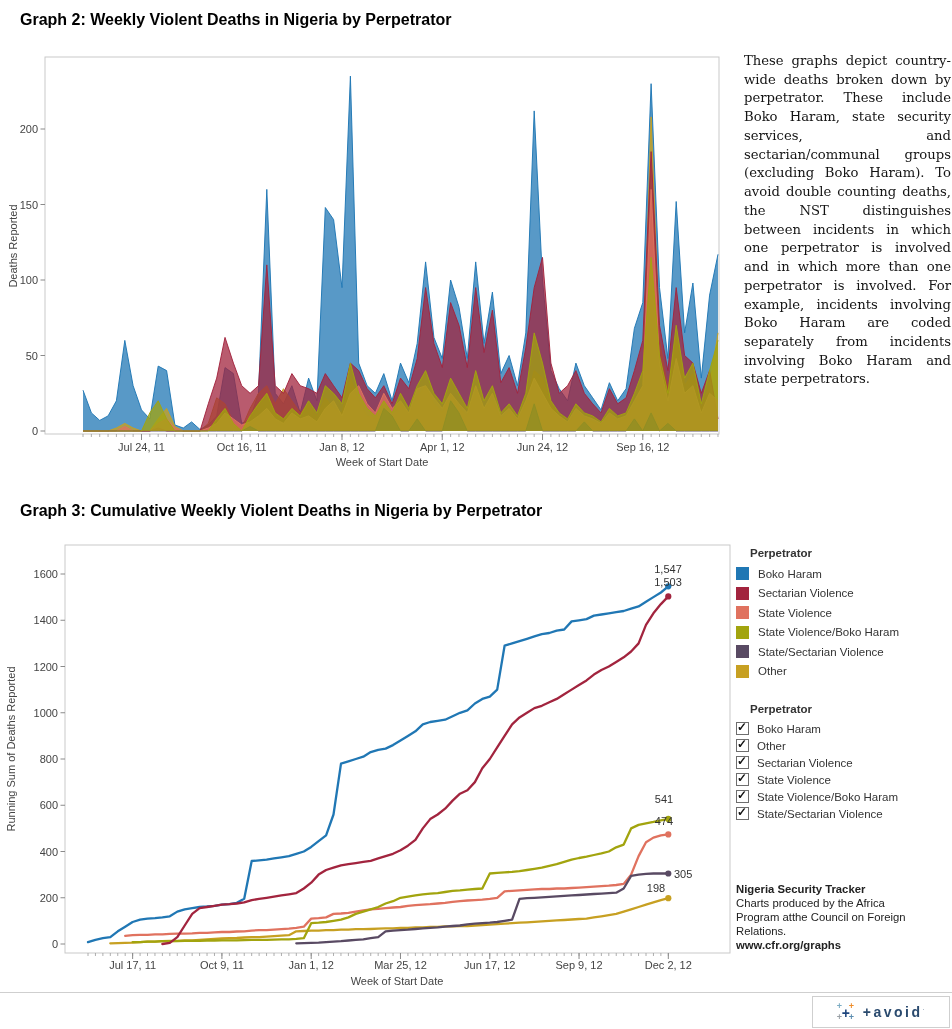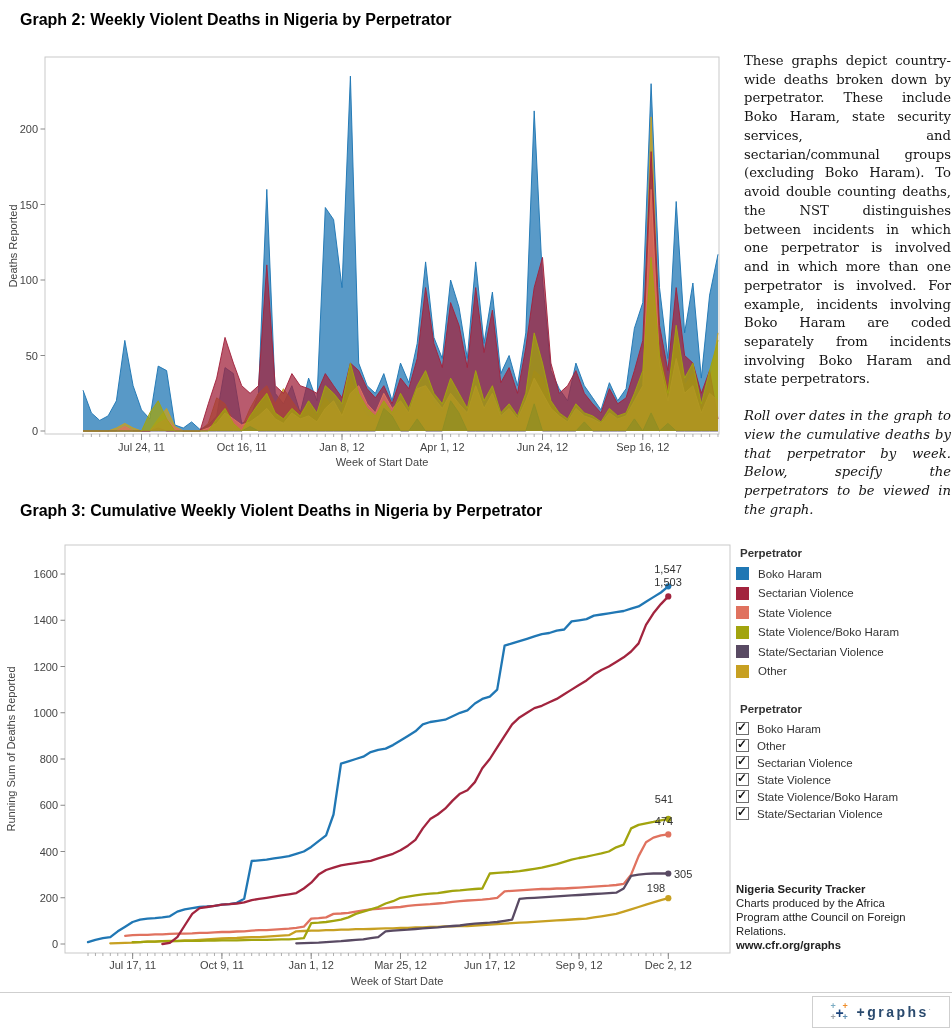--- a/index.html
+++ b/index.html
@@ -8,21 +8,21 @@
   .chart-title{position:absolute;left:20px;font-size:16px;font-weight:bold;color:#000;}
   #g2t{top:11px;}
   #g3t{top:502px;}
   .desc{position:absolute;left:732px;top:52px;width:219px;font-family:"DejaVu Serif",serif;
         font-size:13.2px;line-height:1.42;color:#141414;text-align:justify;}
   .desc p{margin:0 0 18px 12px;}
   .desc p.it{font-style:italic;}
   svg.canvas{position:absolute;left:0;top:0;}
   svg text{font-family:"Liberation Sans",sans-serif;}
   .legend{position:absolute;left:736px;top:547px;width:212px;}
-  .panel-title{font-size:11.5px;font-weight:bold;color:#333;margin:0 0 5px 4px;}
+  .panel-title{font-size:11.5px;font-weight:bold;color:#333;margin:0 0 5px 14px;}
   .legend-row{display:flex;align-items:center;height:19.5px;cursor:default;}
   .swatch{width:13px;height:13px;margin-right:9px;flex:none;}
   .row-label{font-size:11.5px;color:#333;white-space:nowrap;}
   .filter{position:absolute;left:736px;top:703px;width:212px;}
   .filter-row{display:flex;align-items:center;height:17px;cursor:default;}
   .checkbox{width:11px;height:11px;border:1px solid #6e6e6e;background:#fff;margin-right:8px;
             flex:none;position:relative;}
   .checkbox span{position:absolute;left:0px;top:-3px;font-size:12px;font-weight:bold;color:#111;}
   .credit{position:absolute;left:736px;top:882px;width:186px;font-size:11.3px;line-height:1.24;color:#222;}
   .credit .bold{font-weight:bold;}
@@ -300,21 +300,20 @@
         <text x="579.04" y="969" text-anchor="middle" font-size="11" fill="#444">Sep 9, 12</text>
         <line x1="668.32" y1="953" x2="668.32" y2="959" stroke="#8a8a8a"></line>
         <text x="668.32" y="969" text-anchor="middle" font-size="11" fill="#444">Dec 2, 12</text>
         <text x="397" y="985" text-anchor="middle" font-size="11" fill="#444">Week of Start Date</text>
         <text x="15" y="749" text-anchor="middle" font-size="11" fill="#444" transform="rotate(-90 15 749)">Running Sum of Deaths Reported</text>
       </g>
     </svg>
 
   <div class="desc">
     <p>These graphs depict country-wide deaths broken down by perpetrator. These include Boko Haram, state security services, and sectarian/communal groups (excluding Boko Haram). To avoid double counting deaths, the NST distinguishes between incidents in which one perpetrator is involved and in which more than one perpetrator is involved. For example, incidents involving Boko Haram are coded separately from incidents involving Boko Haram and state perpetrators.</p>
-    <p class="it">Roll over dates in the graph to view the cumulative deaths by that perpetrator by week. Below, specify the perpetrators to be viewed in the graph.</p>
   </div>
 
   <div class="chart-title" id="g3t">Graph 3: Cumulative Weekly Violent Deaths in Nigeria by Perpetrator</div>
 
   <div class="legend">
     <div class="panel-title">Perpetrator</div>
     <div id="legend-rows">
         <div class="legend-row">
           <span class="swatch" style="background: rgb(32, 119, 180);"></span>
           <span class="row-label">Boko Haram</span>
@@ -392,17 +391,17 @@
 
   <div class="footer-line"></div>
   <div class="logo-box">
     <span class="logo-cluster">
       <span class="lc-tl">+</span>
         <span class="lc-tr">+</span>
         <span class="lc-c">+</span>
         <span class="lc-bl">+</span>
         <span class="lc-br">+</span>
     </span>
-    <span class="logo-text">+graphs</span>
+    <span class="logo-text">+avoid</span>
     <span class="logo-mark">˙</span>
   </div>
 
 </div>
 
 </body></html>

